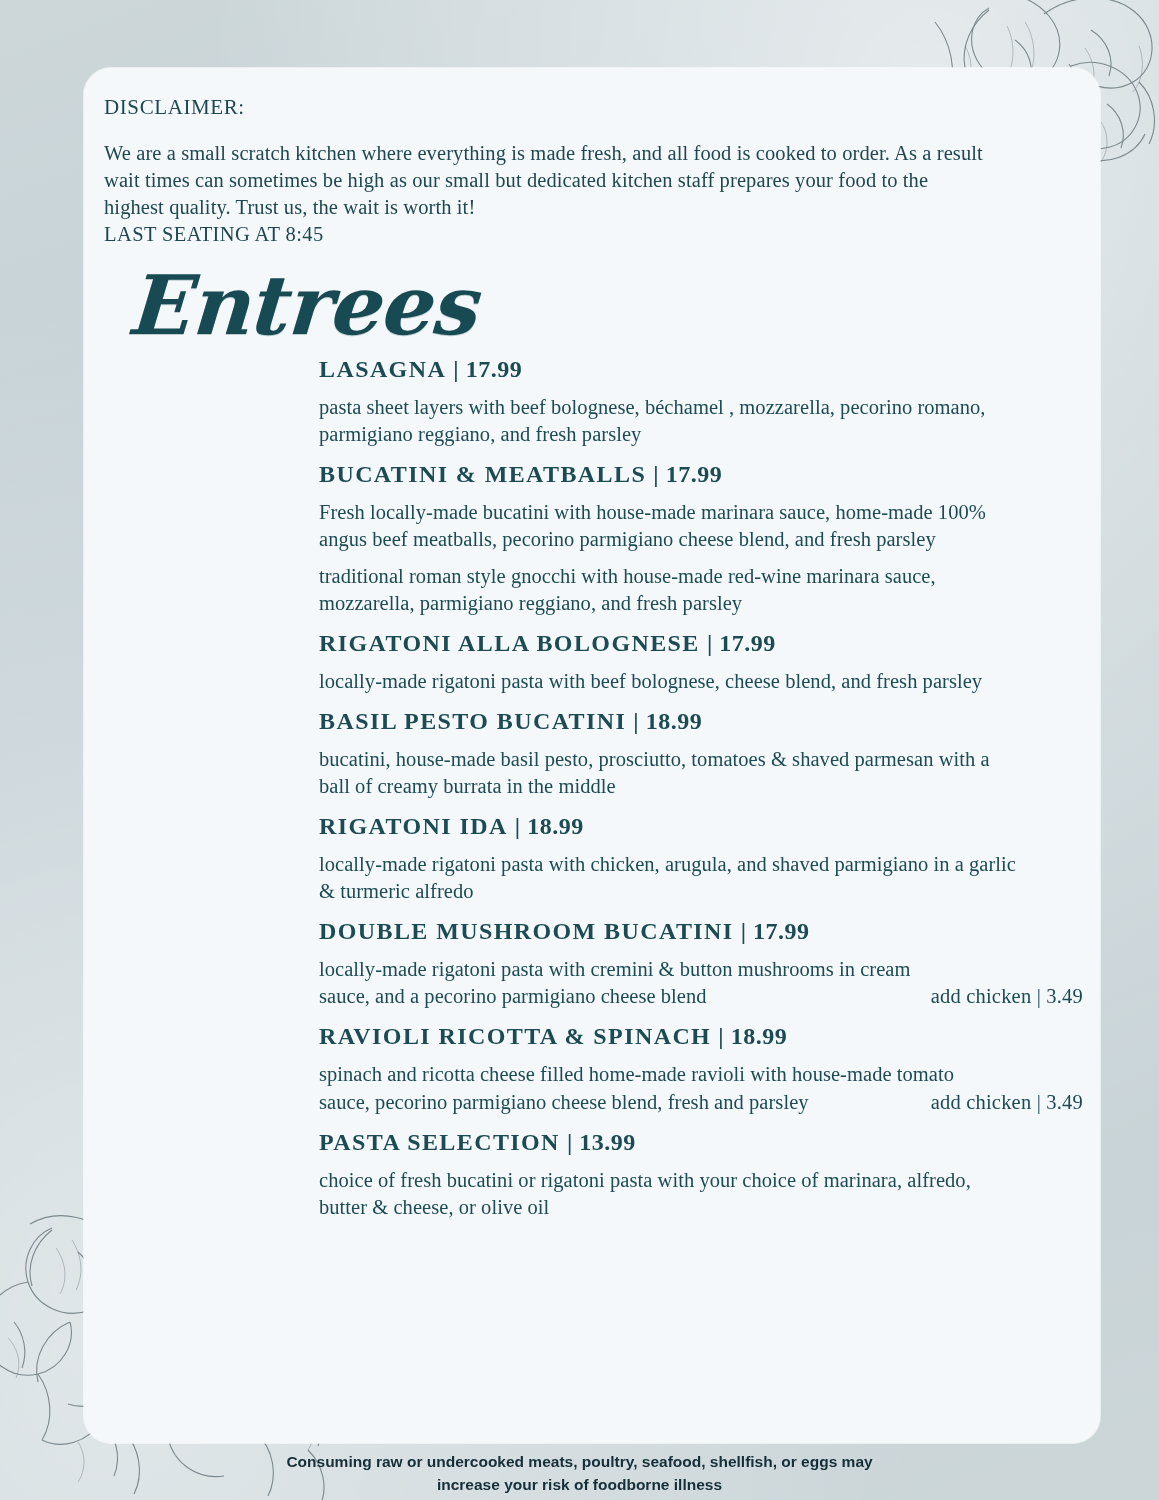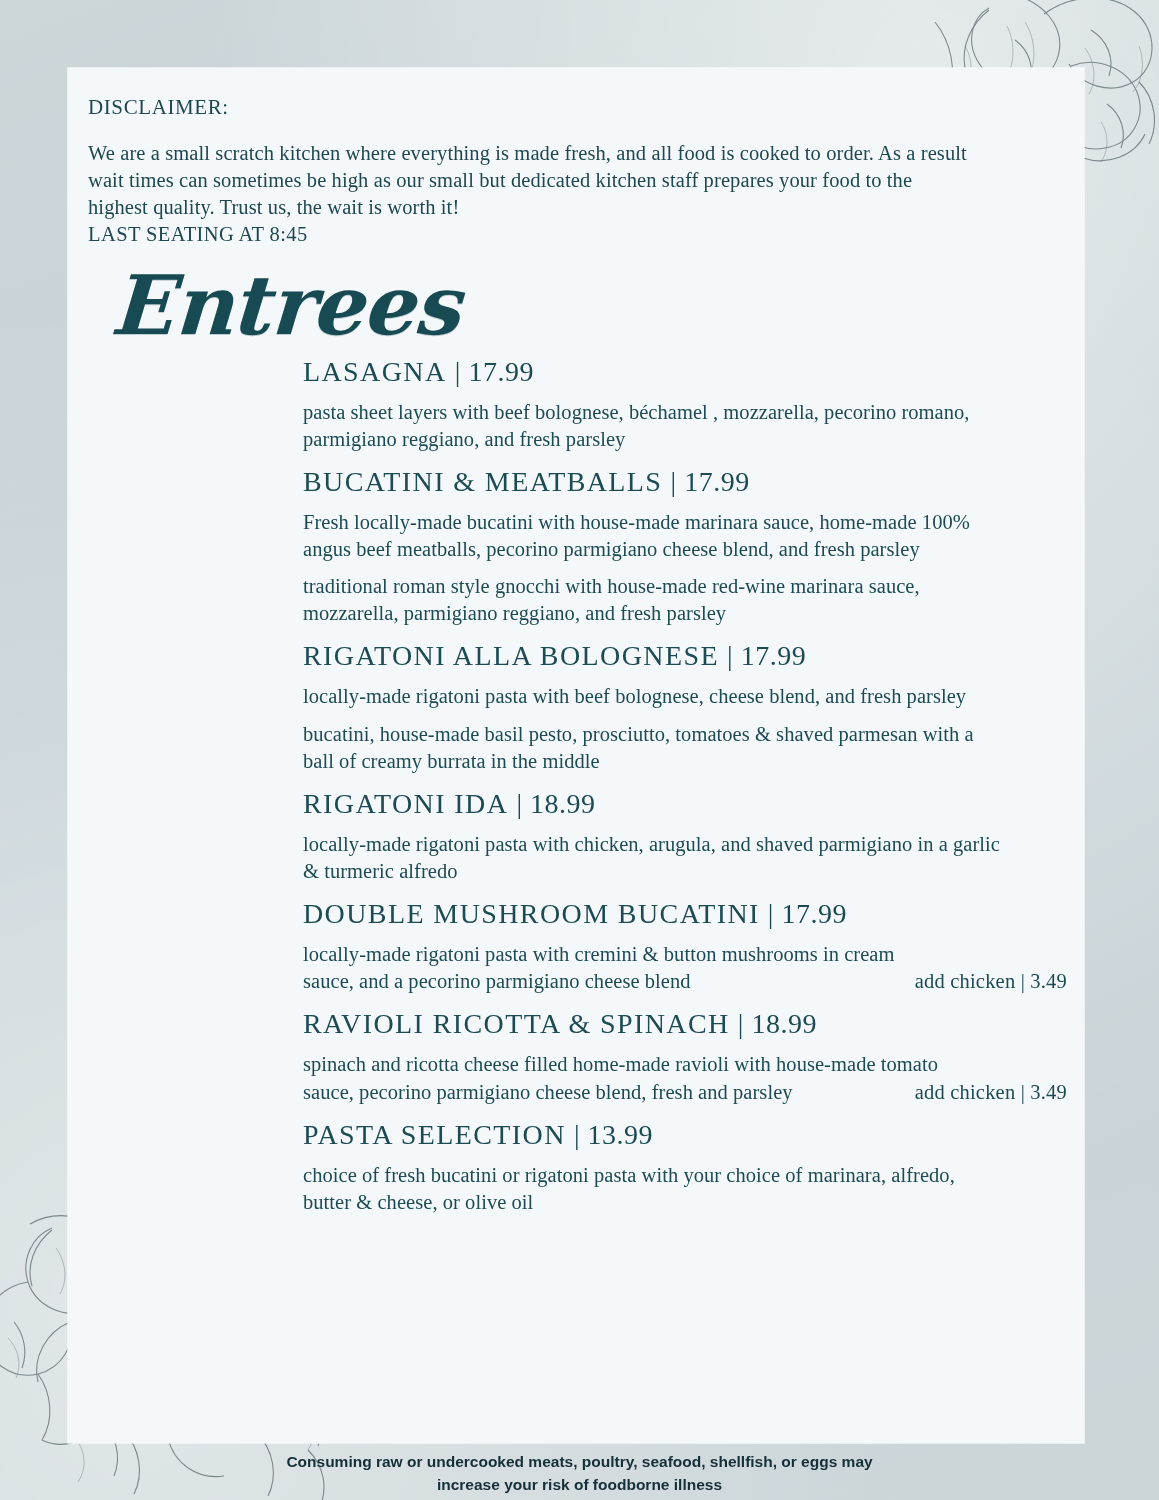--- a/index.html
+++ b/index.html
@@ -42,26 +42,27 @@
   .floral.bottom-left {
     left: -22px;
     bottom: -12px;
     width: 400px;
     height: 330px;
   }
 
   
   .card {
     position: absolute;
-    left: 68px;
+    left: 84px;
     top: 68px;
     width: 1016px;
     height: 1375px;
     background: #f4f8fa;
     box-shadow: 0 0 0 1px rgba(255,255,255,0.6);
+    border-radius: 27px;
   }
 
   .card-inner {
     position: relative;
     padding: 26px 40px 0 20px;
     height: 100%;
     box-sizing: border-box;
   }
 
   
@@ -102,24 +103,25 @@
   .menu {
     margin-left: 215px;
     margin-top: 8px;
     width: 740px;
     color: #1d4b54;
   }
   .item {
     margin-bottom: 11px;
   }
   .item-head {
-    font-size: 28px;
+    font-size: 24px;
     letter-spacing: 1.1px;
     line-height: 1.25;
     white-space: nowrap;
+    font-weight: bold;
   }
   .item-name {
     letter-spacing: 1.4px;
   }
   .sep {
     letter-spacing: 0;
   }
   .price {
     letter-spacing: 0.5px;
   }
@@ -281,20 +283,25 @@
         <div class="item">
           <div class="item-head">
             <span class="item-name">RIGATONI  ALLA  BOLOGNESE</span>
             <span class="sep">|</span>
             <span class="price">17.99</span>
           </div>
           <div class="item-desc wide">locally-made rigatoni pasta with beef bolognese, cheese blend, and fresh parsley</div>
         </div>
 
         <div class="item">
+          <div class="item-head">
+            <span class="item-name">BASIL PESTO BUCATINI</span>
+            <span class="sep">|</span>
+            <span class="price">18.99</span>
+          </div>
           <div class="item-desc wide">bucatini, house-made basil pesto, prosciutto, tomatoes &amp; shaved parmesan with a ball of creamy burrata in the middle</div>
         </div>
 
         <div class="item">
           <div class="item-head">
             <span class="item-name">RIGATONI  IDA</span>
             <span class="sep">|</span>
             <span class="price">18.99</span>
           </div>
           <div class="item-desc wide">locally-made rigatoni pasta with chicken, arugula, and shaved parmigiano in a garlic &amp; turmeric alfredo</div>

